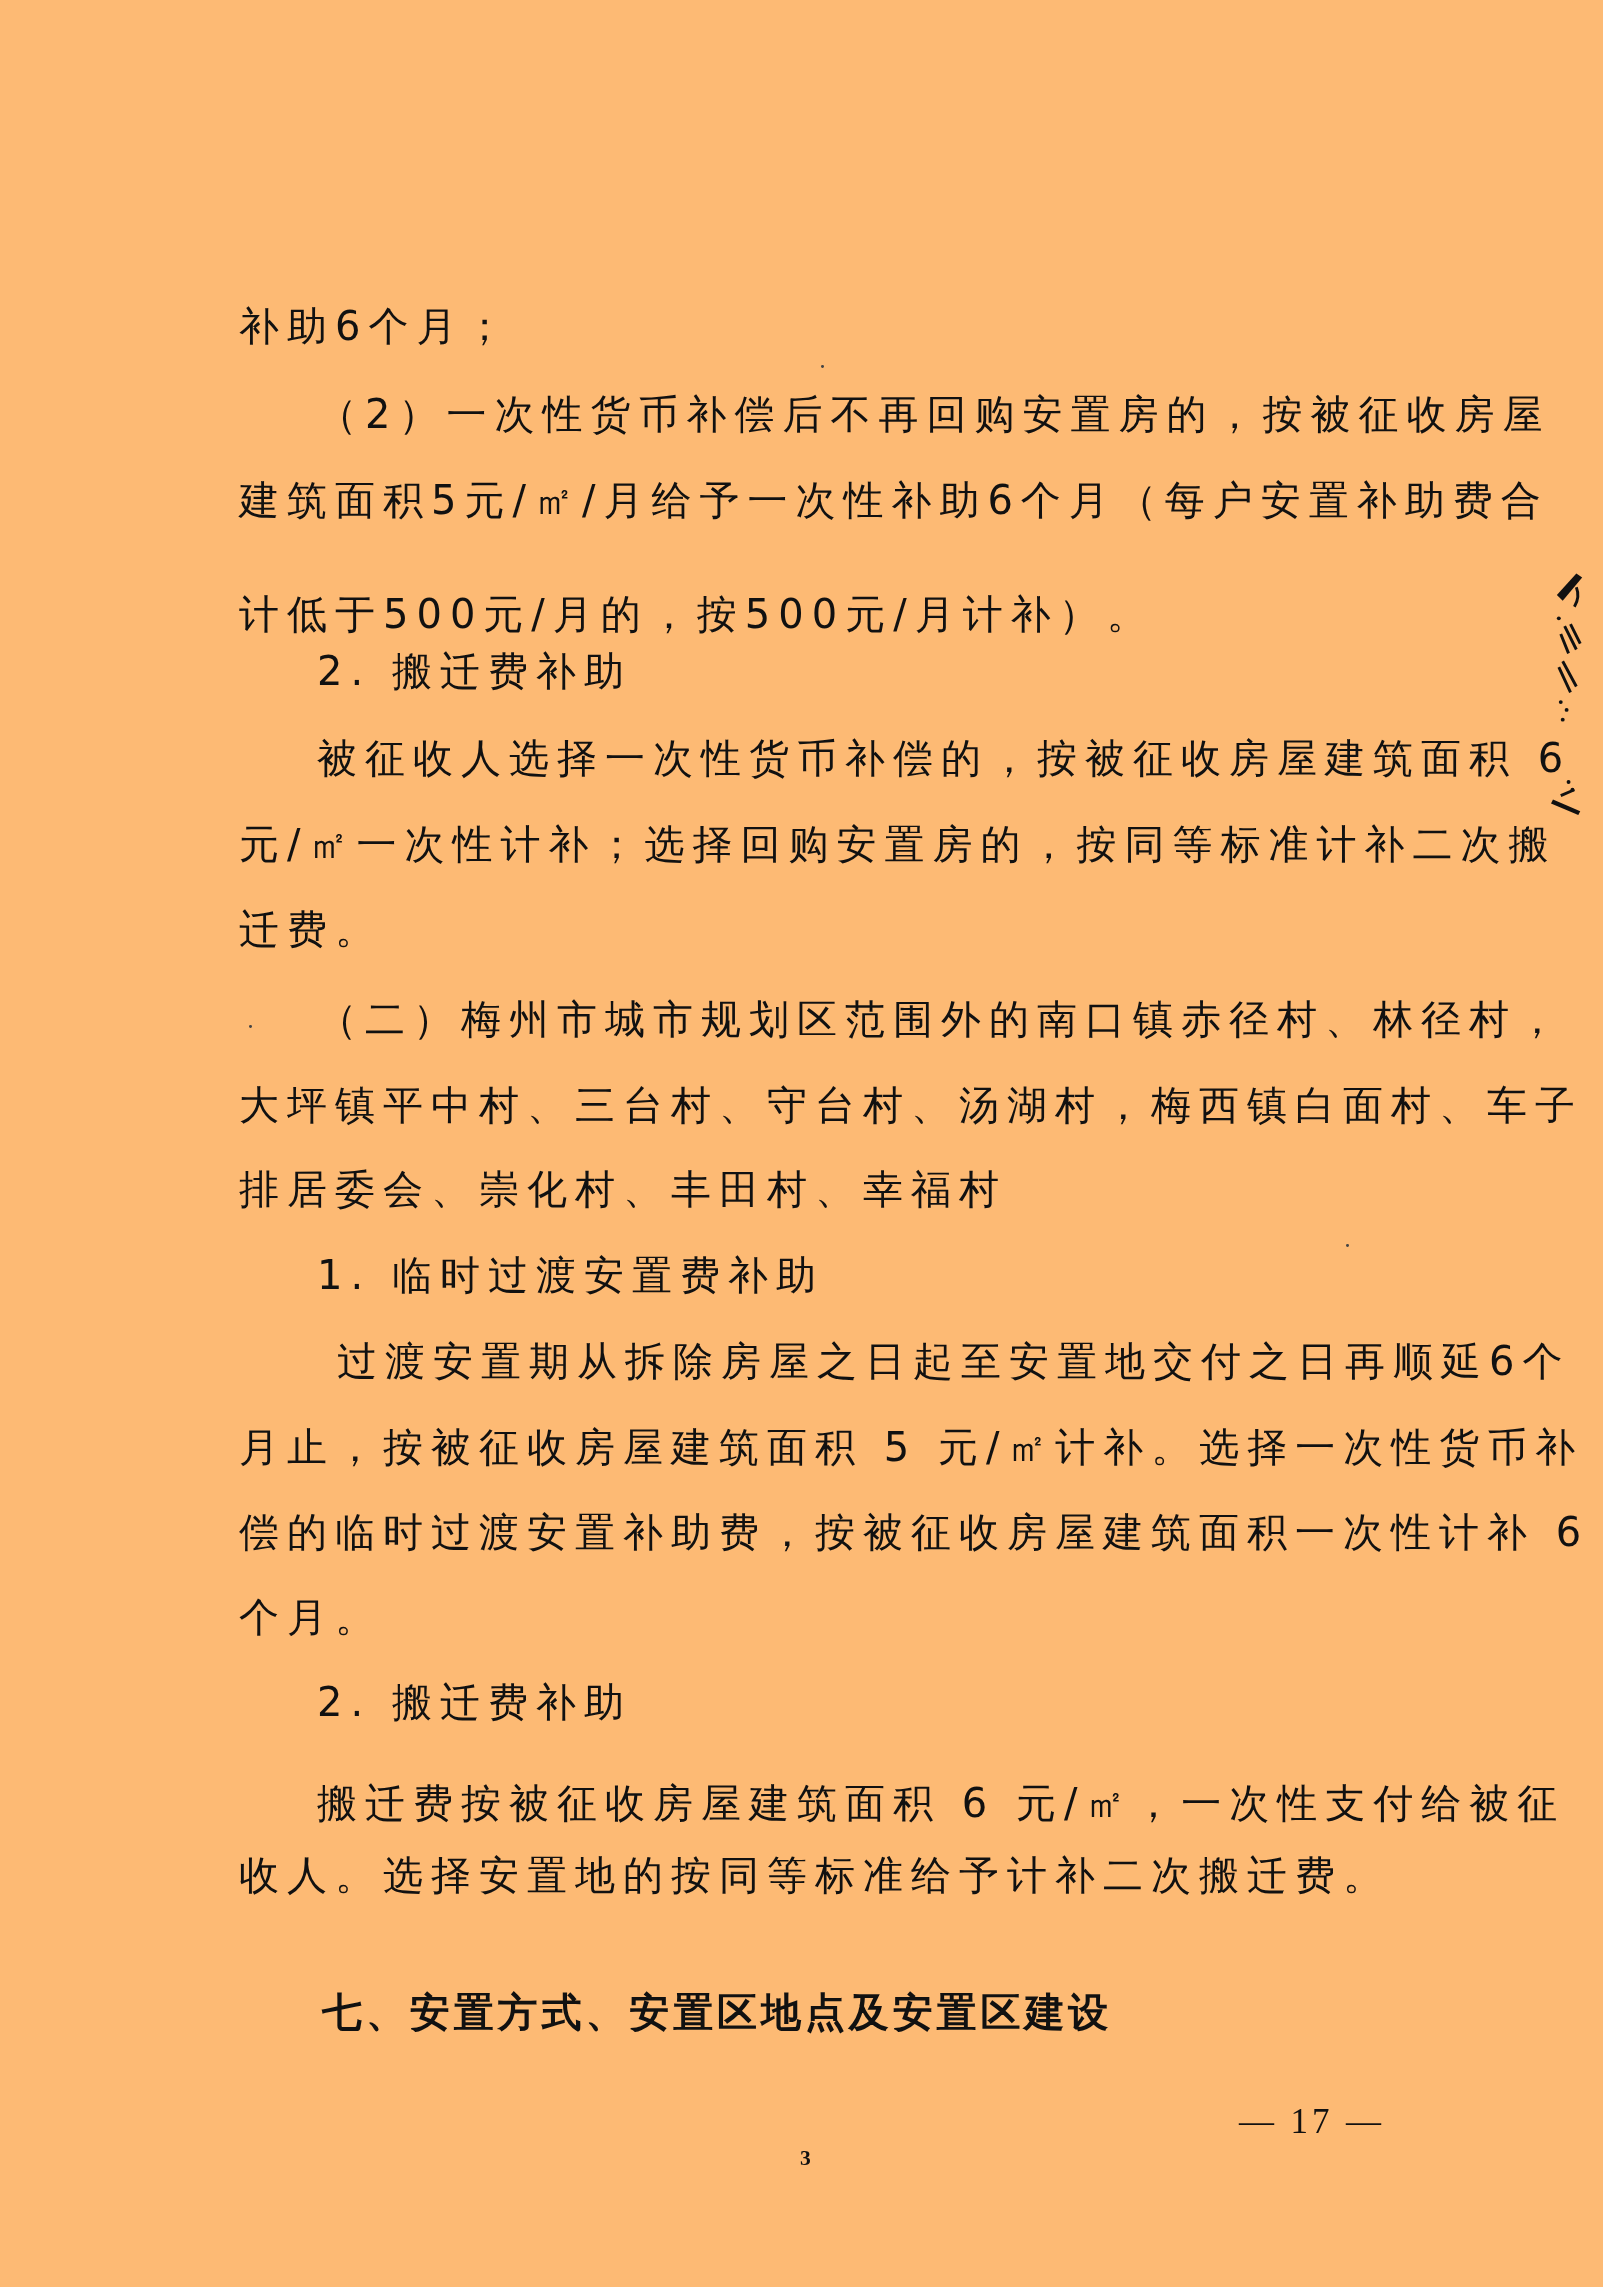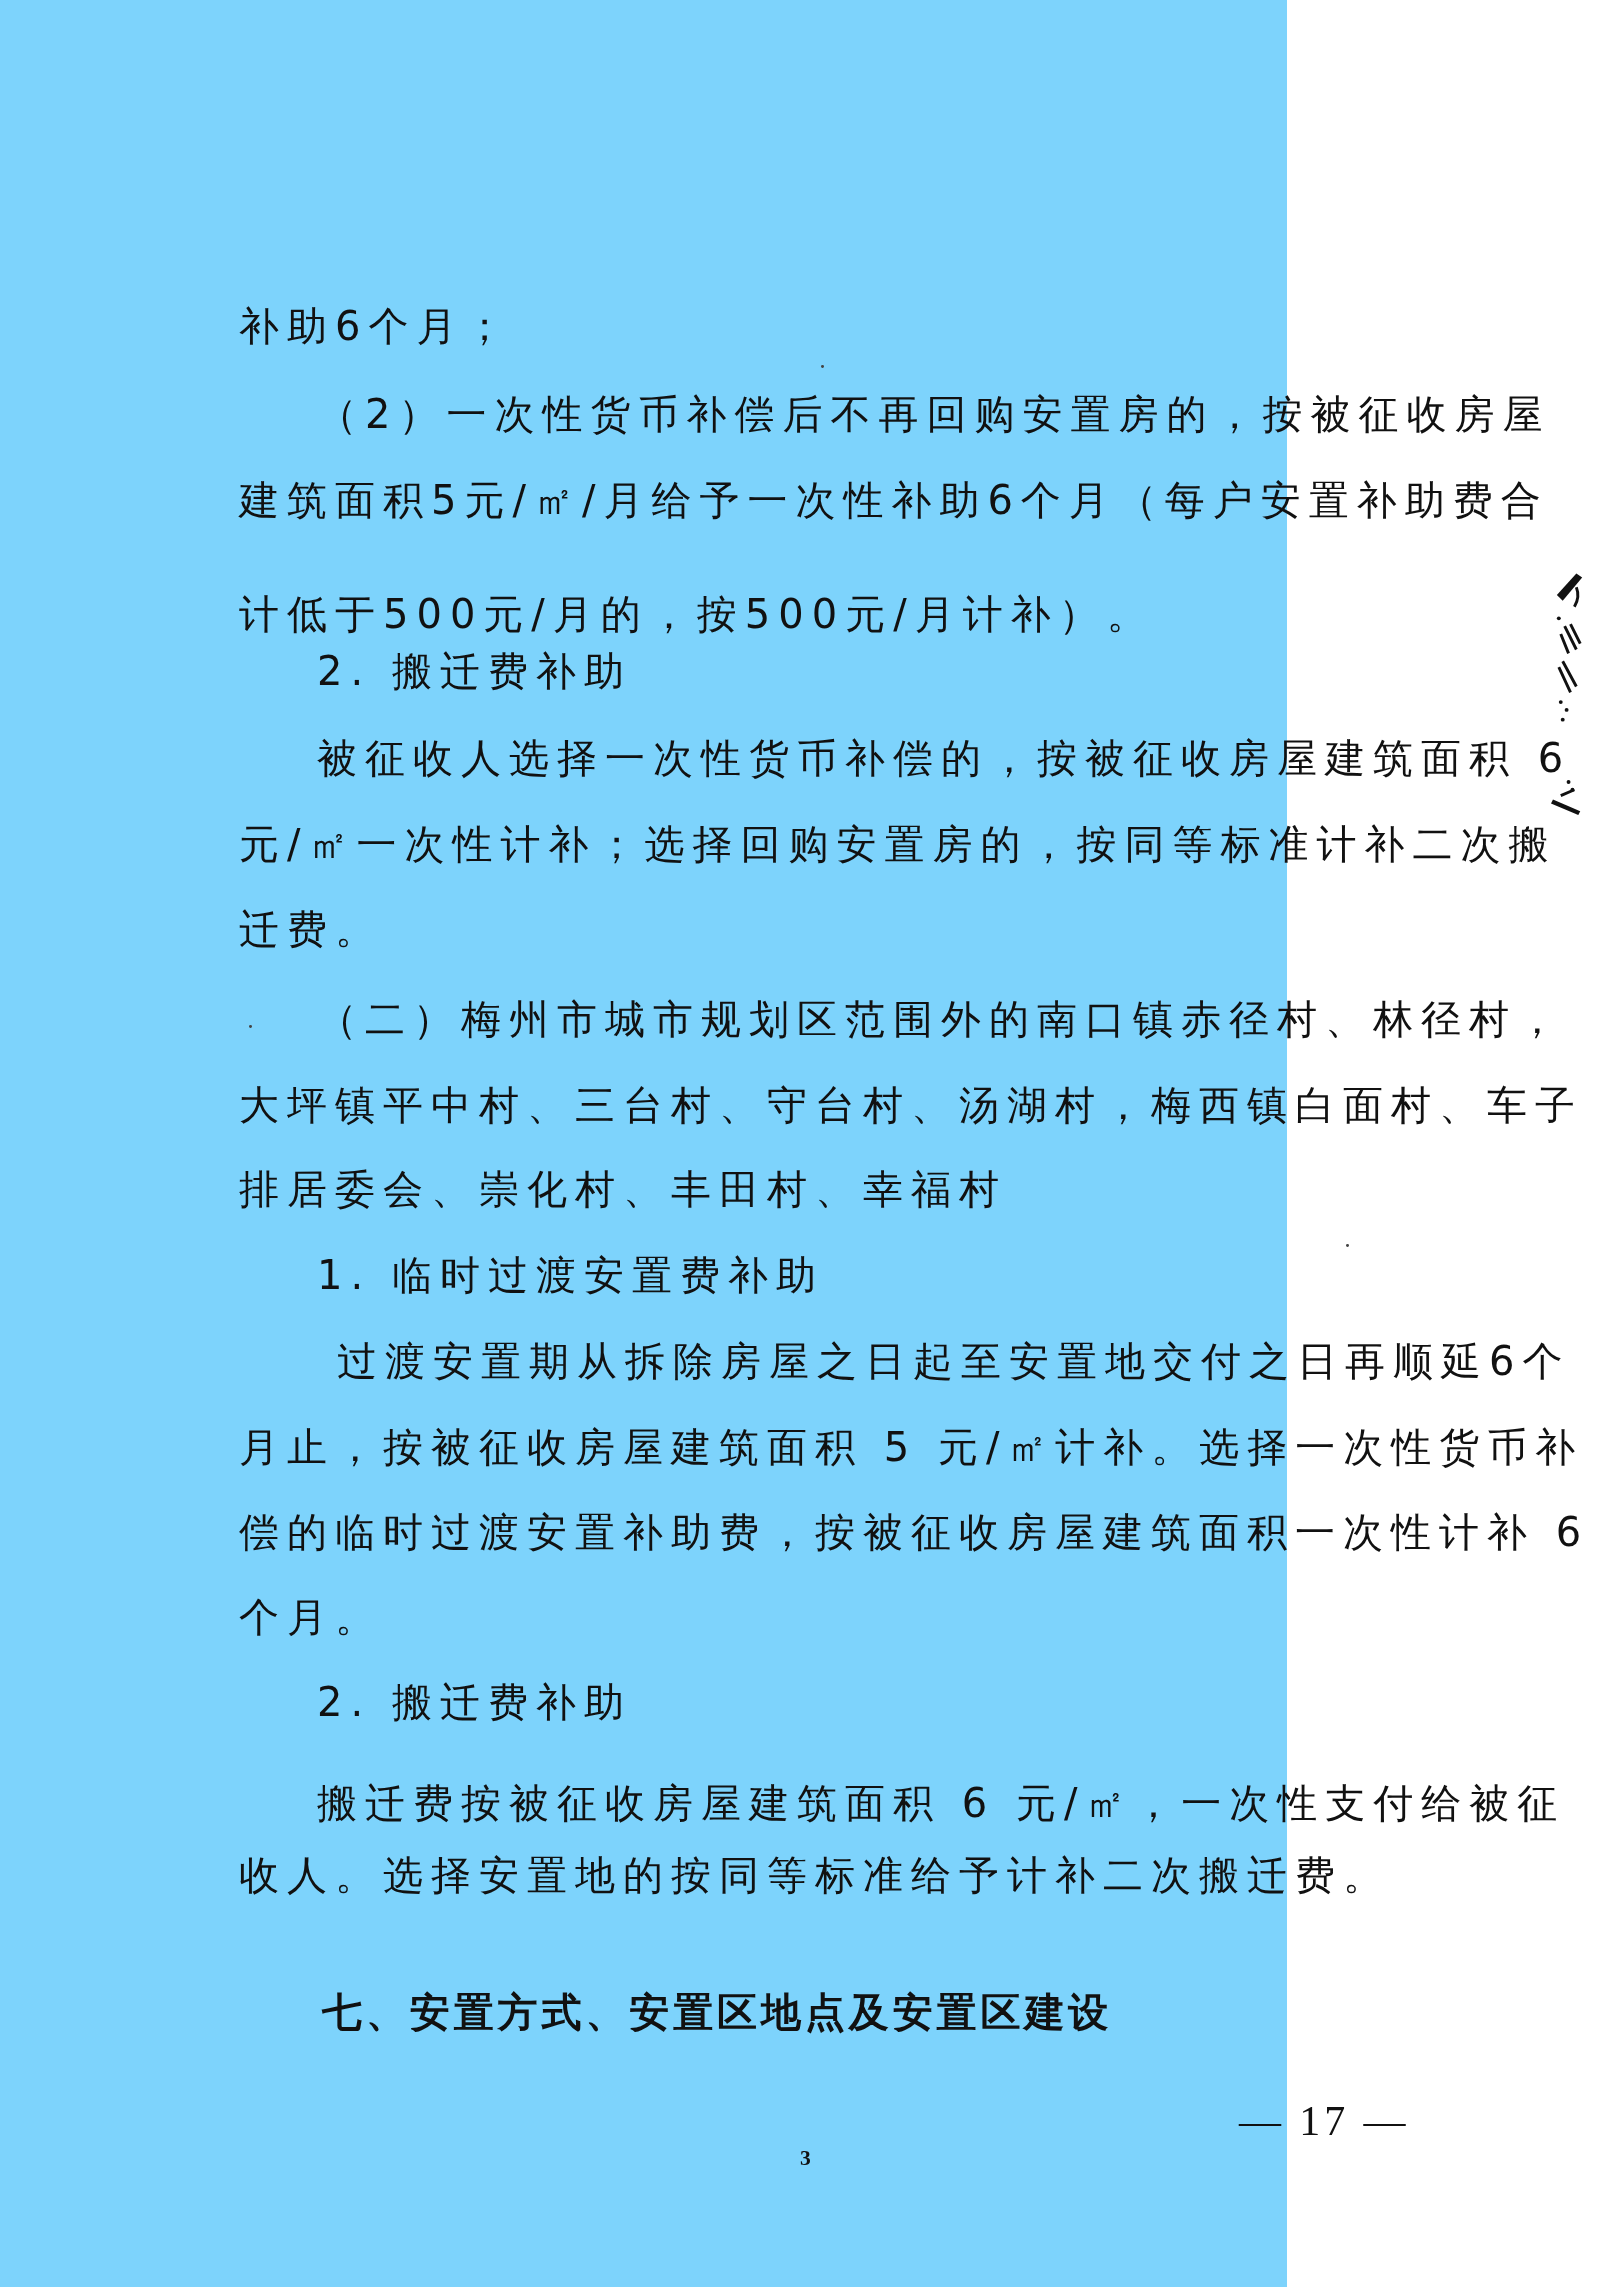--- a/index.html
+++ b/index.html
@@ -11,23 +11,23 @@
     width: 1603px;
     height: 2288px;
     position: relative;
     overflow: hidden;
     font-family: "DejaVu Sans", sans-serif;
     color: #111111;
   }
   .page {
     position: absolute;
     left: 0; top: 0;
-    width: 1287px;
+    width: 1603px;
     height: 2288px;
-    background: #7dd3fc;
+    background: #fdba74;
   }
   .line {
     position: absolute;
     left: 239px;
     width: 1209px;
     font-size: 40px;
     line-height: 49px;
     height: 49px;
     white-space: nowrap;
     letter-spacing: 8px;
@@ -51,21 +51,21 @@
     width: auto;
     font-weight: bold;
     letter-spacing: 3.9px;
     text-align-last: left;
   }
   .page-number {
     position: absolute;
     left: 1239px;
     top: 2102px;
     font-family: "Liberation Serif", serif;
-    font-size: 42px;
+    font-size: 35px;
     line-height: 39px;
     letter-spacing: 3.9px;
     white-space: nowrap;
   }
   .scan-index {
     position: absolute;
     left: 800px;
     top: 2146px;
     font-family: "Liberation Serif", serif;
     font-weight: bold;

